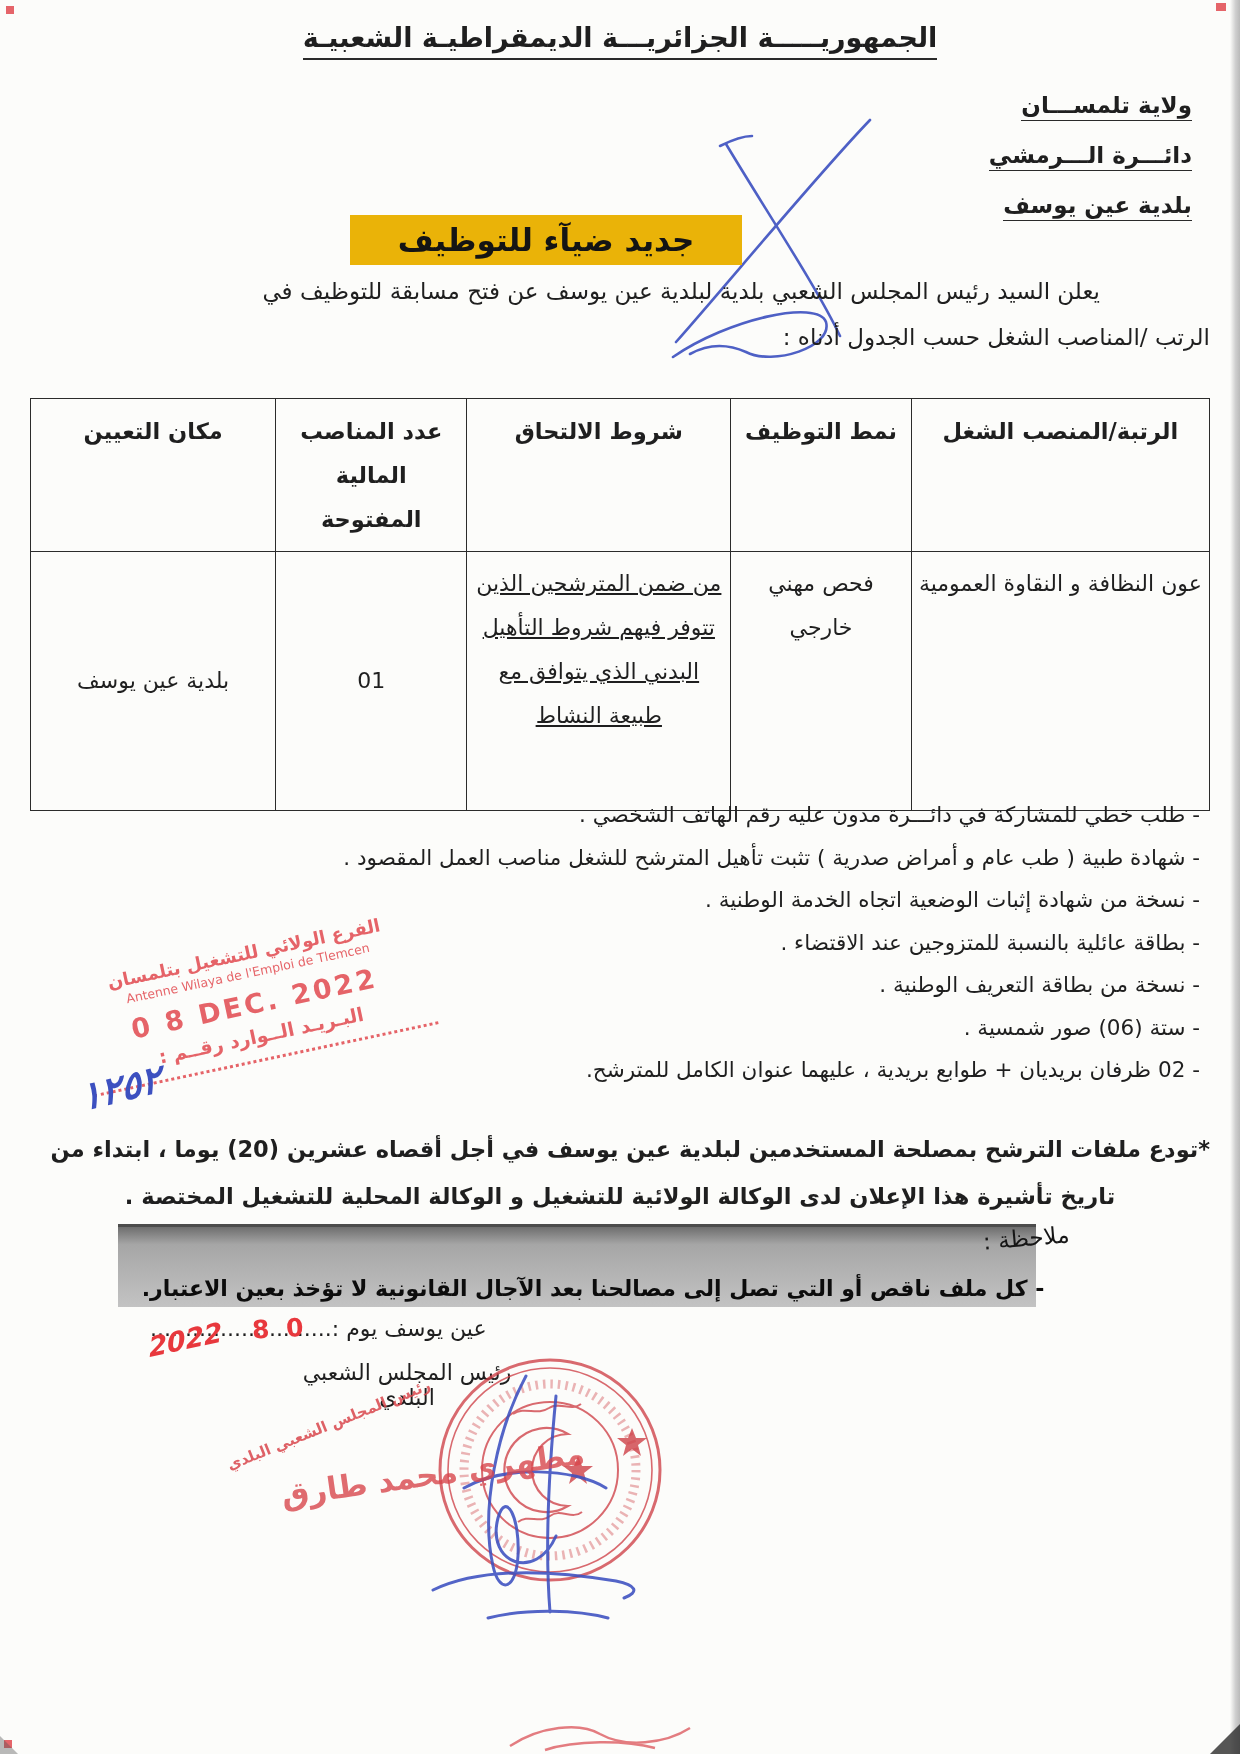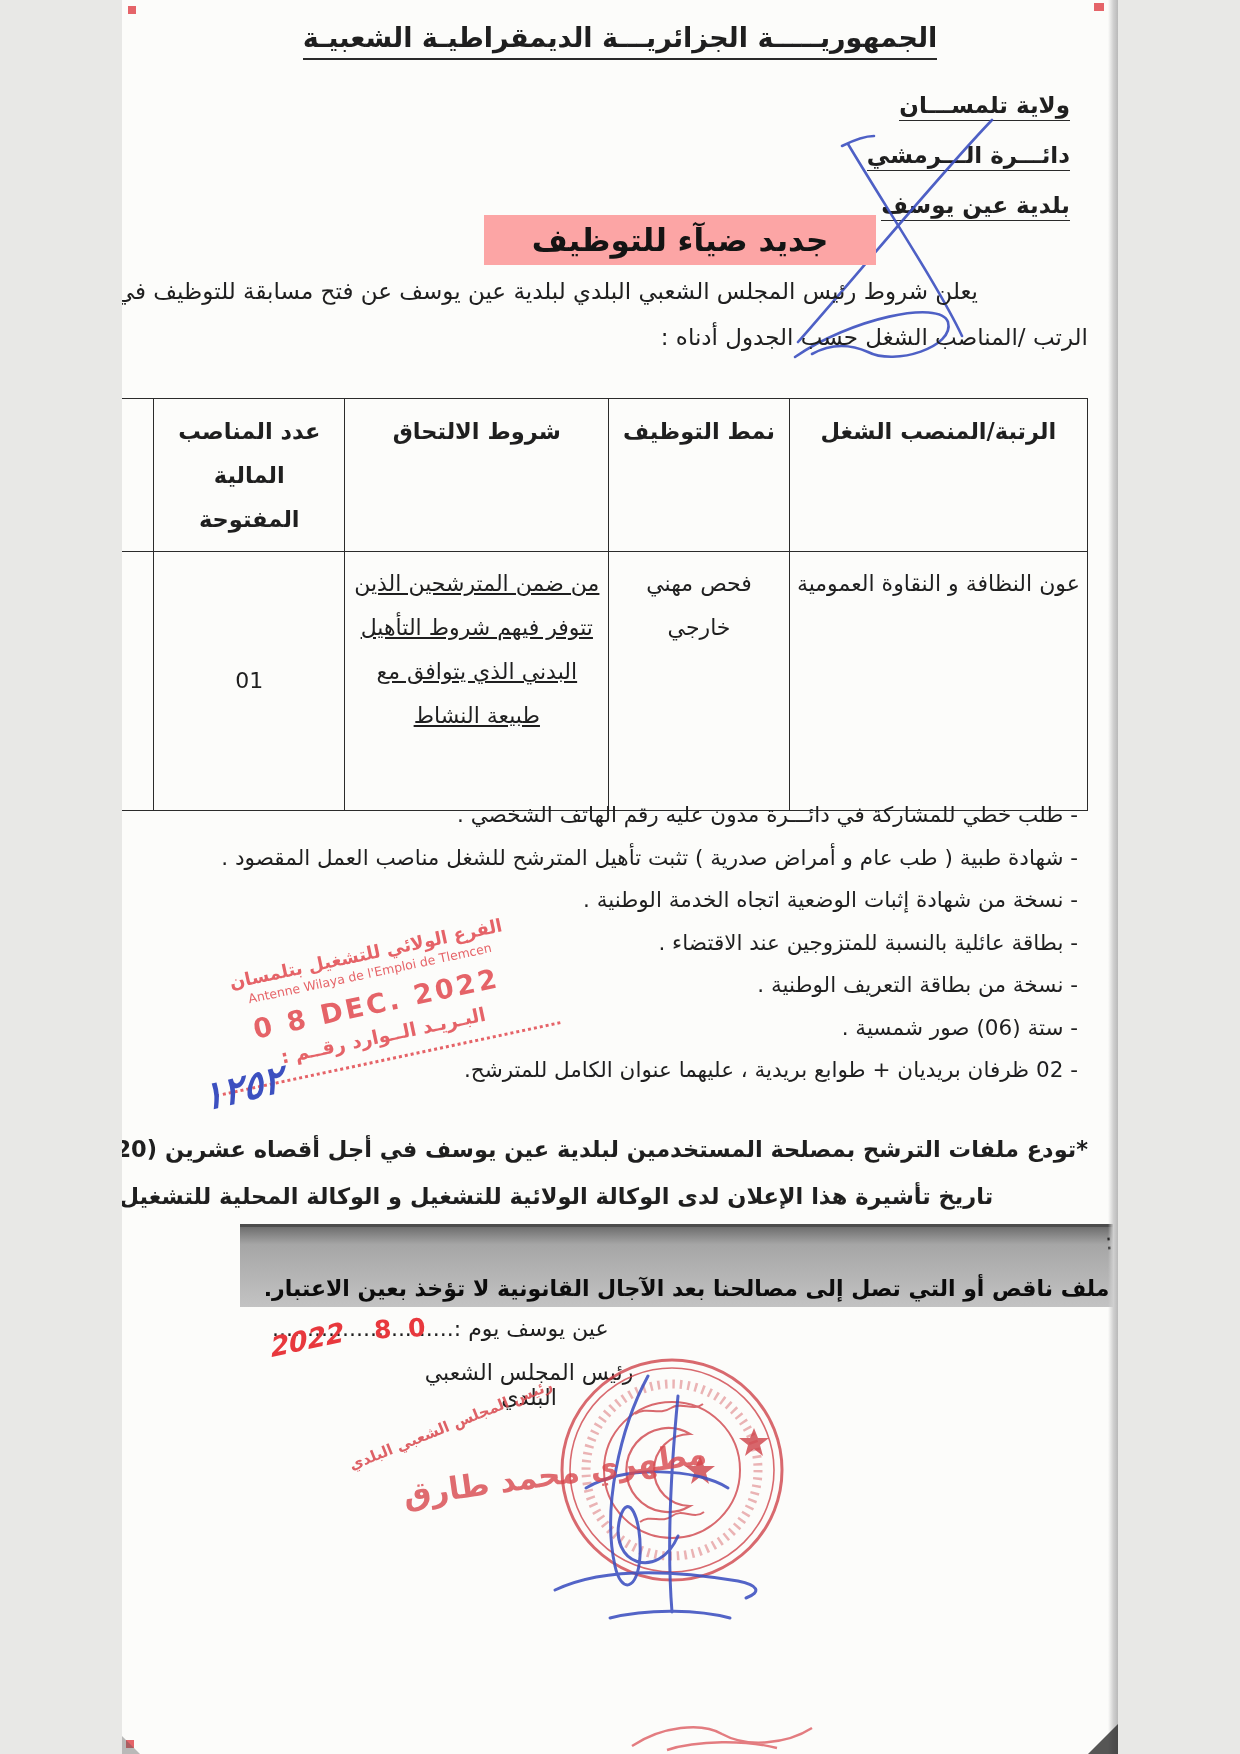--- a/index.html
+++ b/index.html
@@ -1,18 +1,18 @@
 <!DOCTYPE html>
 <html lang="ar" dir="rtl"><head>
 <meta charset="utf-8">
 <style>
   html,body{margin:0;padding:0;background:#e8e8e6;}
   .page{
     position:relative;
-    width:996px;height:1754px;
+    width:1240px;height:1754px;
     margin:0 auto;
     background:#fcfcfa;
     font-family:"DejaVu Sans","Liberation Sans",sans-serif;
     color:#1f1f1f;
     direction:rtl;
     overflow:hidden;
   }
   
   .republic-header{
     position:absolute;top:22px;left:0;width:100%;
@@ -20,24 +20,23 @@
   }
   .republic-header span{border-bottom:2px solid #2a2a2a;padding-bottom:5px;}
   .authority{
     position:absolute;top:80px;right:48px;
     text-align:right;font-size:23px;font-weight:bold;line-height:50px;
   }
   .authority div span{border-bottom:1.6px solid #2a2a2a;padding-bottom:2px;}
   
   .banner{
     position:absolute;top:215px;left:350px;width:392px;height:50px;
-    background:#fca5a5;
+    background:#eab308;
     text-align:center;font-size:31px;font-weight:bold;line-height:50px;
     color:#141414;
-    margin-left:12px;
   }
   
   .intro{
     position:absolute;top:268px;right:30px;width:1180px;
     font-size:23px;line-height:46px;text-align:right;
   }
   .intro .l1{text-indent:110px;}
   
   table.jobs{
     position:absolute;top:398px;right:30px;width:1180px;
@@ -166,21 +165,21 @@
       <path d="M8,228 C55,175 150,60 202,6"></path>
       <path d="M58,30 C95,92 150,175 172,222"></path>
       <path d="M52,32 C64,26 74,22 84,22"></path>
       <path d="M5,243 C60,205 150,185 158,208 C165,233 105,252 78,238 C60,230 40,230 22,240"></path>
     </g>
   </svg>
 
   <div class="banner">جديد ضيآء للتوظيف</div>
 
   <div class="intro">
-    <div class="l1">يعلن شروط رئيس المجلس الشعبي البلدي لبلدية عين يوسف عن فتح مسابقة للتوظيف في</div>
+    <div class="l1">يعلن السيد رئيس المجلس الشعبي بلدية لبلدية عين يوسف عن فتح مسابقة للتوظيف في</div>
     <div class="l2">الرتب /المناصب الشغل حسب الجدول أدناه :</div>
   </div>
 
   <table class="jobs">
     <colgroup>
       <col style="width:25.3%">
         <col style="width:15.3%">
         <col style="width:22.4%">
         <col style="width:16.2%">
         <col style="width:20.8%">

